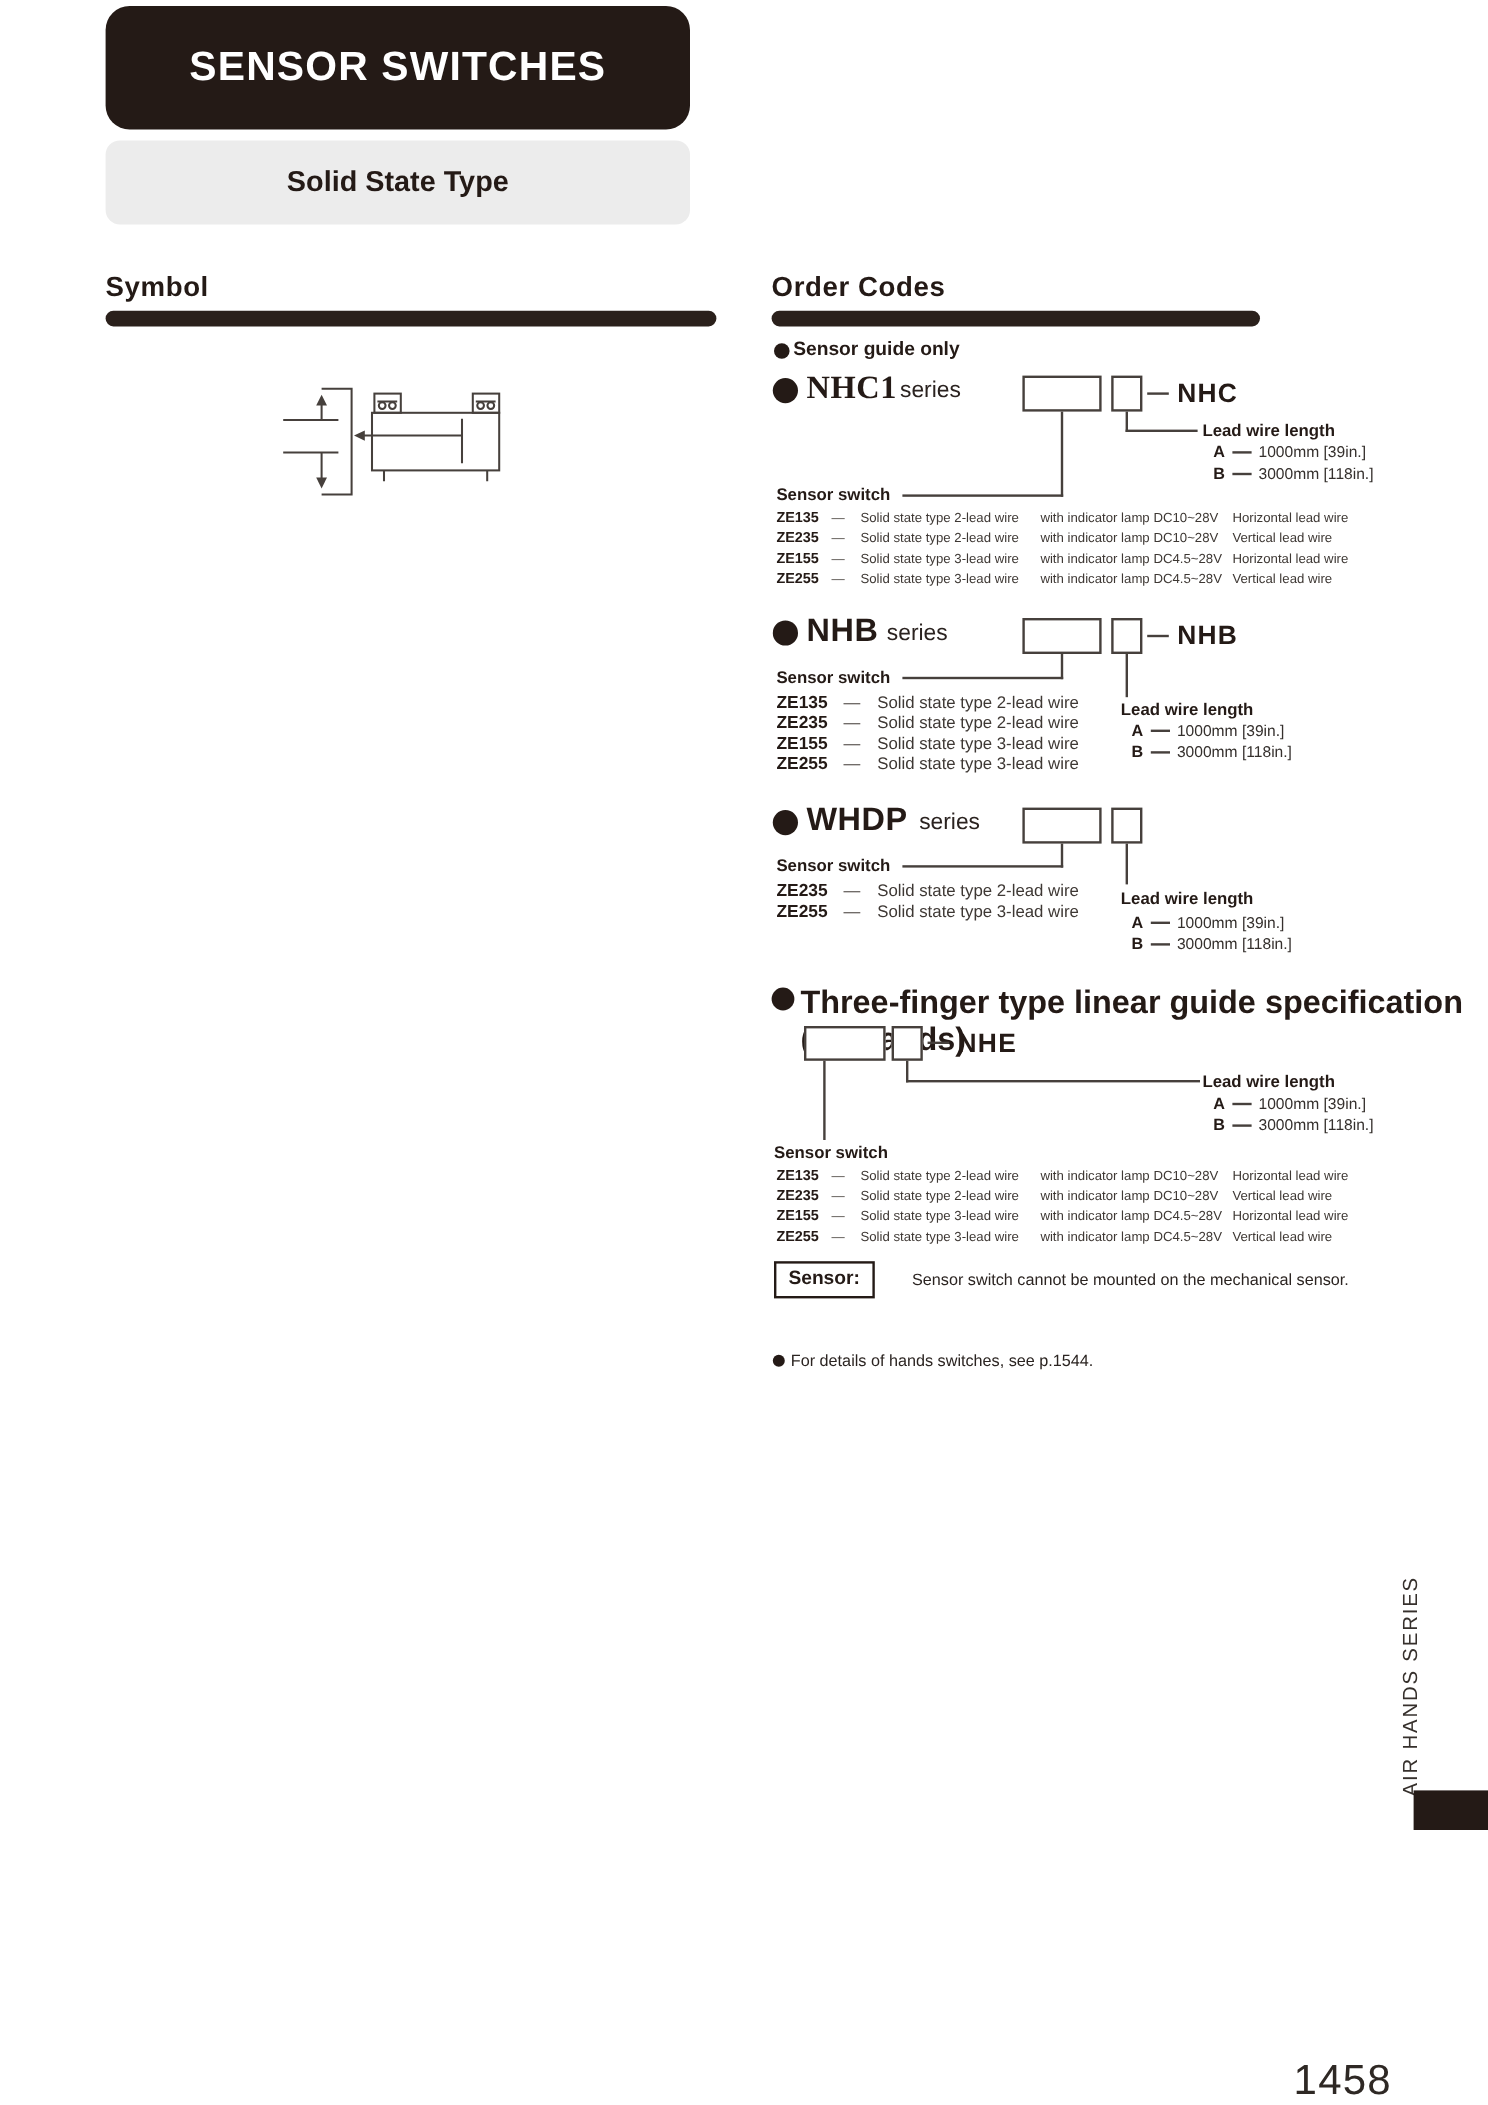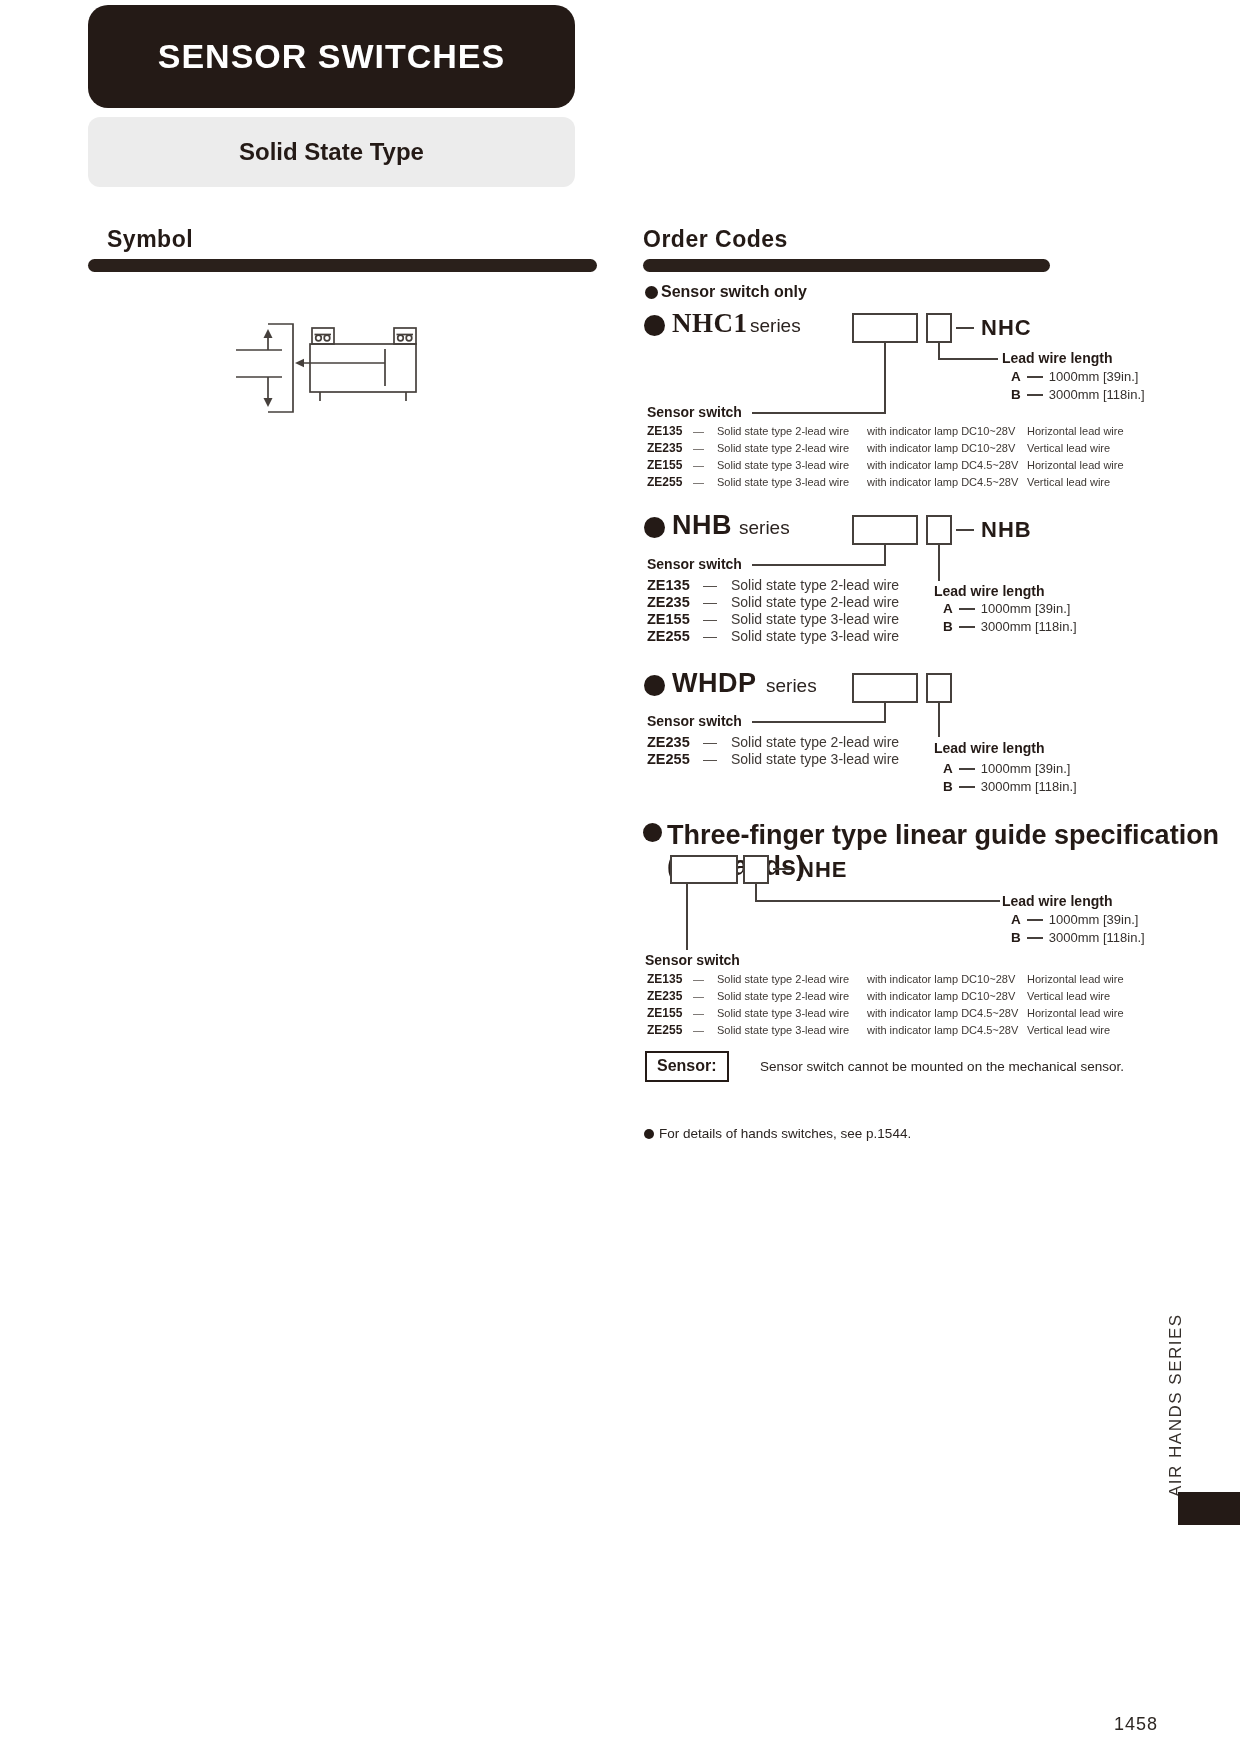--- a/index.html
+++ b/index.html
@@ -27,37 +27,37 @@
   .ze-row .lamp{width:160px;}
   .ze-row-lg{position:absolute;display:flex;align-items:baseline;font-size:14px;color:#3e3834;white-space:nowrap;}
   .ze-row-lg .code{width:56px;font-size:14.5px;font-weight:bold;color:#241a16;}
   .ze-row-lg .dash{width:28px;color:#56504c;}
   .caution-box{position:absolute;border:2px solid #241a16;font-size:16px;font-weight:bold;
                padding:4px 10px 5px 10px;background:#fff;}
   .note-row{position:absolute;display:flex;align-items:center;font-size:13.5px;color:#2b2421;}
   .note-row .nb{width:10px;height:10px;border-radius:50%;background:#241a16;margin-right:5px;}
   .side-label{position:absolute;transform-origin:0 0;transform:rotate(-90deg);white-space:nowrap;
               font-size:17px;letter-spacing:1.5px;color:#36302c;}
-  .pagenum{position:absolute;font-size:18px;letter-spacing:1px;color:#2e2824;text-align:right;width:80px;}
+  .pagenum{position:absolute;font-size:35px;letter-spacing:1px;color:#2e2824;text-align:right;width:80px;}
 </style>
 </head>
 <body>
 
 <div class="page">
 
   <div class="abs" style="left:88px;top:5px;width:487px;height:103px;background:#241a16;border-radius:20px;
               display:flex;align-items:center;justify-content:center;">
     <span style="color:#fff;font-size:34px;font-weight:bold;letter-spacing:1px;">SENSOR SWITCHES</span>
   </div>
   <div class="abs" style="left:88px;top:117px;width:487px;height:70px;background:#ececec;border-radius:12px;
               display:flex;align-items:center;justify-content:center;">
     <span style="font-size:24px;font-weight:bold;">Solid State Type</span>
   </div>
 
-  <div class="sec-head" style="left:88px;top:226px;margin-left:19px;">Symbol</div>
+  <div class="sec-head" style="left:88px;top:226px;">Symbol</div>
   <div class="hbar" style="left:88px;top:259px;width:509px;"></div>
 
   <svg class="abs" style="left:198px;top:316px;" width="240" height="105" viewBox="0 0 240 105">
     <g fill="none" stroke="#46403c" stroke-width="1.7">
       <path d="M70,8 H95 V96 H70"></path>
       <line x1="38" y1="34" x2="84" y2="34"></line>
       <line x1="38" y1="61" x2="84" y2="61"></line>
       <line x1="70" y1="34" x2="70" y2="21"></line>
       <line x1="70" y1="61" x2="70" y2="83"></line>
       <rect x="112" y="28" width="106" height="48"></rect>
@@ -79,21 +79,21 @@
       <polygon points="70,91 65.5,82 74.5,82"></polygon>
       <polygon points="97,47 106,42.8 106,51.2"></polygon>
     </g>
   </svg>
 
   <div class="sec-head" style="left:643px;top:226px;">Order Codes</div>
   <div class="hbar" style="left:643px;top:259px;width:407px;"></div>
 
   <div class="abs" style="left:645px;top:283px;display:flex;align-items:center;">
     <span class="nb" style="width:13px;height:13px;border-radius:50%;background:#241a16;margin-right:3px;"></span>
-    <span style="font-size:16px;font-weight:bold;">Sensor switch only</span>
+    <span style="font-size:16px;font-weight:bold;">Sensor guide only</span>
   </div>
 
   <div class="bullet" style="left:644px;top:315px;width:21px;height:21px;"></div>
   <div class="series-name" style="left:672px;top:308px;font-family:Liberation Serif, serif;">NHC1</div>
   <div class="series-suffix" style="left:750px;top:315px;">series</div>
   <div class="obox" style="left:852px;top:313px;width:66px;height:30px;"></div>
   <div class="obox" style="left:926px;top:313px;width:26px;height:30px;"></div>
   <div class="hline" style="left:956px;top:327px;width:18px;"></div>
   <div class="code-label" style="left:981px;top:315px;">NHC</div>
   <div class="vline" style="left:938px;top:343px;height:17px;"></div>

